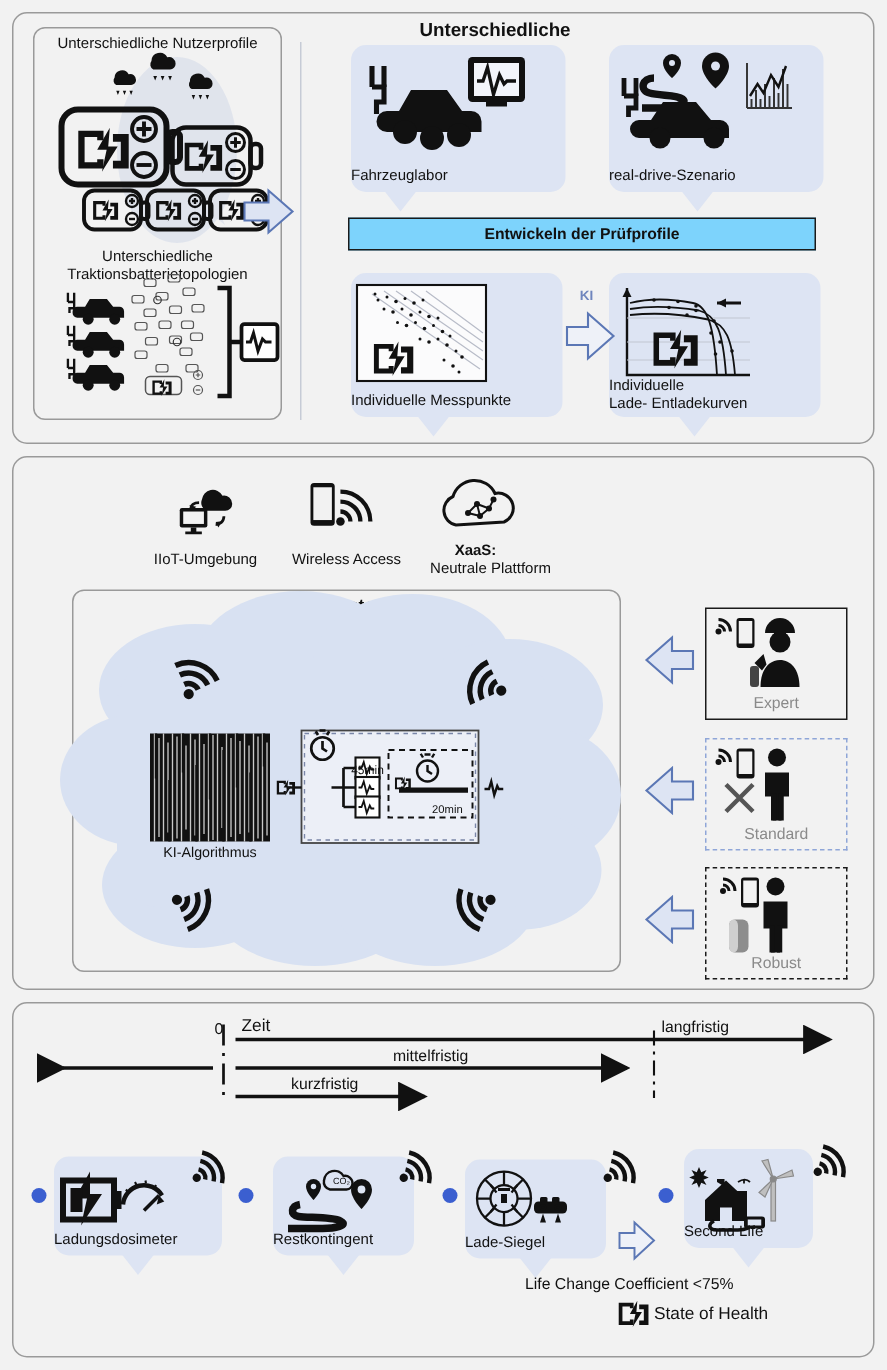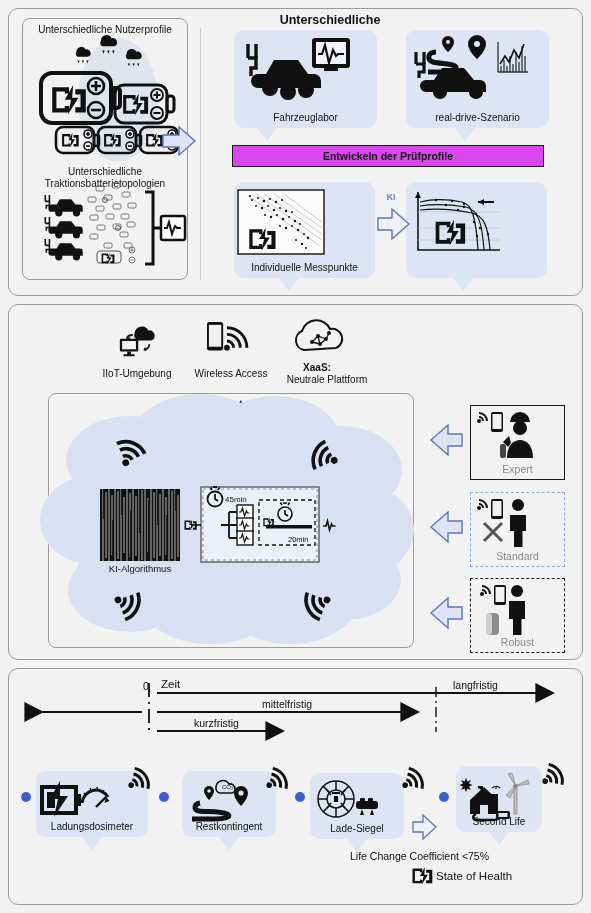--- a/index.html
+++ b/index.html
@@ -51,29 +51,29 @@
     position:absolute;
     left:22px;bottom:-13px;
     width:0;height:0;
     border-left:11px solid transparent;
     border-right:11px solid transparent;
     border-top:14px solid #dde4f3;
   }
   .bubble .tail.mid{left:50%;margin-left:-11px;}
   .bubble .cap{
     position:absolute;left:0;right:0;bottom:5px;
-    text-align:center;font-size:10px;line-height:11.5px;color:#111;
+    text-align:left;font-size:10px;line-height:11.5px;color:#111;
   }
   .bubble .cap.two{bottom:3px;}
   .bubble .art{position:absolute;left:0;right:0;top:6px;text-align:center;}
 
   .barbox{
     position:absolute;
     border:1.3px solid #1a1a1a;
-    background:#d946ef;
+    background:#7dd3fc;
     box-sizing:border-box;
     display:flex;align-items:center;justify-content:center;
     font-size:10.5px;font-weight:bold;
   }
 
   .rbox{position:absolute;box-sizing:border-box;background:#f2f2f2;}
   .rbox .cap{position:absolute;left:0;right:0;bottom:4px;text-align:center;font-size:10.5px;color:#8a8a8a;}
   #persona-expert{left:470px;top:405px;width:95px;height:75px;border:1.5px solid #1a1a1a;}
   #persona-standard{left:470px;top:492px;width:95px;height:75px;border:1.4px dashed #8fa6d8;}
   #persona-robust{left:470px;top:578px;width:95px;height:75px;border:1.4px dashed #1a1a1a;}
@@ -383,20 +383,24 @@
       </g>
       <path d="M88 14H72" stroke="#111" stroke-width="2" fill="none"></path>
       <path d="M72 14l6-3v6z" fill="#111"></path>
       <g fill="#111" transform="translate(26,30) scale(0.92)">
         <path d="M4 4h16v6h-4V8H8v16h8v-2h4v6H4z"></path>
           <path d="M24 2l-8 14h6l-3 14 10-16h-6z"></path>
           <path d="M26 6h10v22H26v-5h5V11h-5z"></path>
       </g>
     </svg>
   </div>
+  <div class="cap two">
+    <div>Individuelle</div>
+    <div>Lade- Entladekurven</div>
+  </div>
   <div class="tail" style="left:46px;"></div>
 </div>
 
 <svg class="ov" viewBox="0 0 591 913">
   <path d="M378 218 h14 v-9 l17 15 -17 15 v-9 h-14 z" fill="#eef1f8" stroke="#5b77b5" stroke-width="1.4"></path>
 </svg>
 
 <div class="panel" id="panel-mid"></div>
 
 <svg class="ov" viewBox="0 0 591 913">
@@ -543,21 +547,21 @@
           <path d="M26 6h10v22H26v-5h5V11h-5z"></path>
         </g>
     </g>
     <g fill="none" stroke="#111" stroke-width="1.6">
       <path d="M191 525h10M196 525"></path>
       <path d="M323 526h3l1.5-5 2 9 2-6 1 2h3"></path>
     </g>
   </g>
 </svg>
 <div class="lbl" style="left:98px;top:563px;width:84px;font-size:9.5px;">KI-Algorithmus</div>
-<div class="lbl" style="left:225px;top:494px;width:40px;font-size:8px;text-align:left;">45min</div>
+<div class="lbl" style="left:225px;top:508px;width:40px;font-size:8px;text-align:center;">45min</div>
 <div class="lbl" style="left:288px;top:534px;width:40px;font-size:7.5px;text-align:left;">20min</div>
 
 <div class="rbox" id="persona-expert">
   <svg width="93" height="58" viewBox="0 0 93 58" style="position:absolute;left:1px;top:2px;">
     <g fill="#111">
       <circle cx="7" cy="13" r="2"></circle>
       <path d="M7 9a4 4 0 0 1 4 4" fill="none" stroke="#111" stroke-width="2"></path>
       <path d="M7 5a8 8 0 0 1 8 8" fill="none" stroke="#111" stroke-width="2"></path>
       <rect x="19" y="4" width="12" height="20" rx="2"></rect>
       <rect x="20.5" y="6" width="9" height="15" fill="#f2f2f2"></rect>
@@ -622,21 +626,21 @@
 <svg class="ov" viewBox="0 0 591 913">
   <path d="M462 434 h-14 v-9 l-17 15 17 15 v-9 h14 z" fill="#dde4f3" stroke="#5b77b5" stroke-width="1.4"></path>
   <path d="M462 521 h-14 v-9 l-17 15 17 15 v-9 h14 z" fill="#dde4f3" stroke="#5b77b5" stroke-width="1.4"></path>
   <path d="M462 607 h-14 v-9 l-17 15 17 15 v-9 h14 z" fill="#dde4f3" stroke="#5b77b5" stroke-width="1.4"></path>
 </svg>
 
 <div class="panel" id="panel-bot"></div>
 
 <div class="tl-txt" style="left:143px;top:680px;">0</div>
 <div class="tl-txt b" style="left:161px;top:678px;">Zeit</div>
-<div class="tl-txt" style="left:441px;top:679px;margin-left:12px;">langfristig</div>
+<div class="tl-txt" style="left:441px;top:679px;">langfristig</div>
 <div class="tl-txt" style="left:262px;top:698px;">mittelfristig</div>
 <div class="tl-txt" style="left:194px;top:717px;">kurzfristig</div>
 
 <svg class="ov" viewBox="0 0 591 913">
   <defs>
     <marker id="ah" markerWidth="9" markerHeight="9" refX="8" refY="4.5" orient="auto">
       <path d="M0 0 L9 4.5 L0 9 z" fill="#111"></path>
     </marker>
     <marker id="ahl" markerWidth="9" markerHeight="9" refX="1" refY="4.5" orient="auto">
       <path d="M9 0 L0 4.5 L9 9 z" fill="#111"></path>

